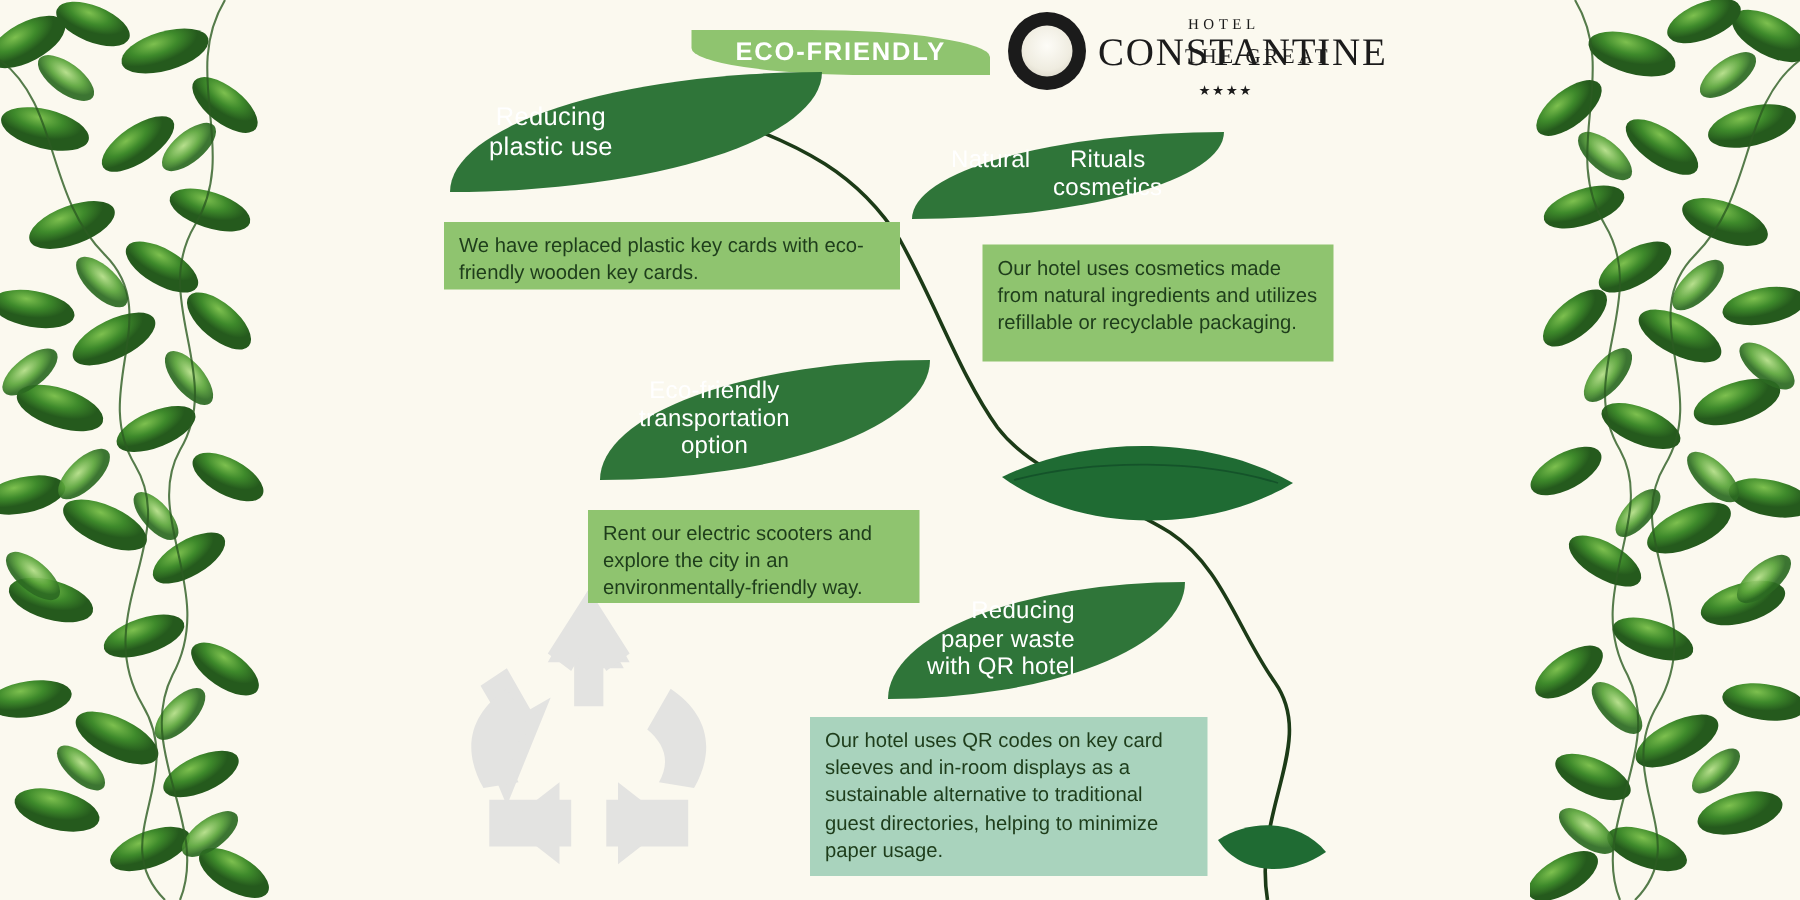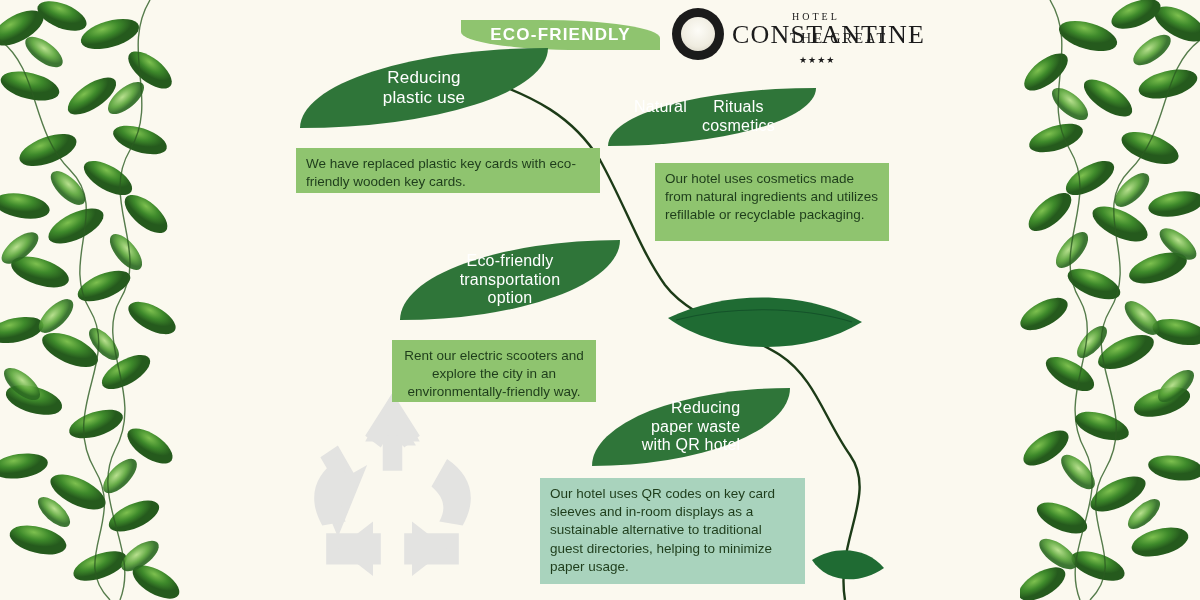--- a/index.html
+++ b/index.html
@@ -25,21 +25,21 @@
     opacity:1;
   }
 
   
   .vine { position:absolute; left:0; top:0; width:1200px; height:600px; }
 
   
   .leaf {
     position:absolute;
     background:#2f7539;
-    display:flex; align-items:center; justify-content:center;
+    display:flex; align-items:center; justify-content:flex-start;
     text-align:center;
     color:#ffffff;
     padding:10px 26px;
     line-height:1.18;
     font-size:17px;
     letter-spacing:.2px;
   }   
   .leaf.dirR { border-radius:100% 0 100% 0; }
 
   
@@ -284,21 +284,21 @@
 </div>
 <div class="txtbox" style="left:655px; top:163px; width:234px; height:78px;">Our hotel uses cosmetics made from natural ingredients and utilizes refillable or recyclable packaging.</div>
 
 <div class="leaf dirR" style="left:400px; top:240px; width:220px; height:80px; font-size:16px;">
   <div style="display:flex;flex-direction:column;">
     <span>Eco-friendly</span>
     <span>transportation</span>
     <span>option</span>
   </div>
 </div>
-<div class="txtbox" style="left:392px; top:340px; width:204px; height:62px;text-align:center;">Rent our electric scooters and explore the city in an environmentally-friendly way.</div>
+<div class="txtbox" style="left:392px; top:340px; width:221px; height:62px;">Rent our electric scooters and explore the city in an environmentally-friendly way.</div>
 
 <div class="leaf dirR" style="left:592px; top:388px; width:198px; height:78px; font-size:16px;">
   <div style="display:flex;flex-direction:column;align-items:flex-end;">
     <span>Reducing</span>
     <span>paper waste</span>
     <span>with QR hotel</span>
   </div>
 </div>
 <div class="txtbox pale" style="left:540px; top:478px; width:265px; height:106px;">Our hotel uses QR codes on key card sleeves and in-room displays as a sustainable alternative to traditional guest directories, helping to minimize paper usage.</div>
 

